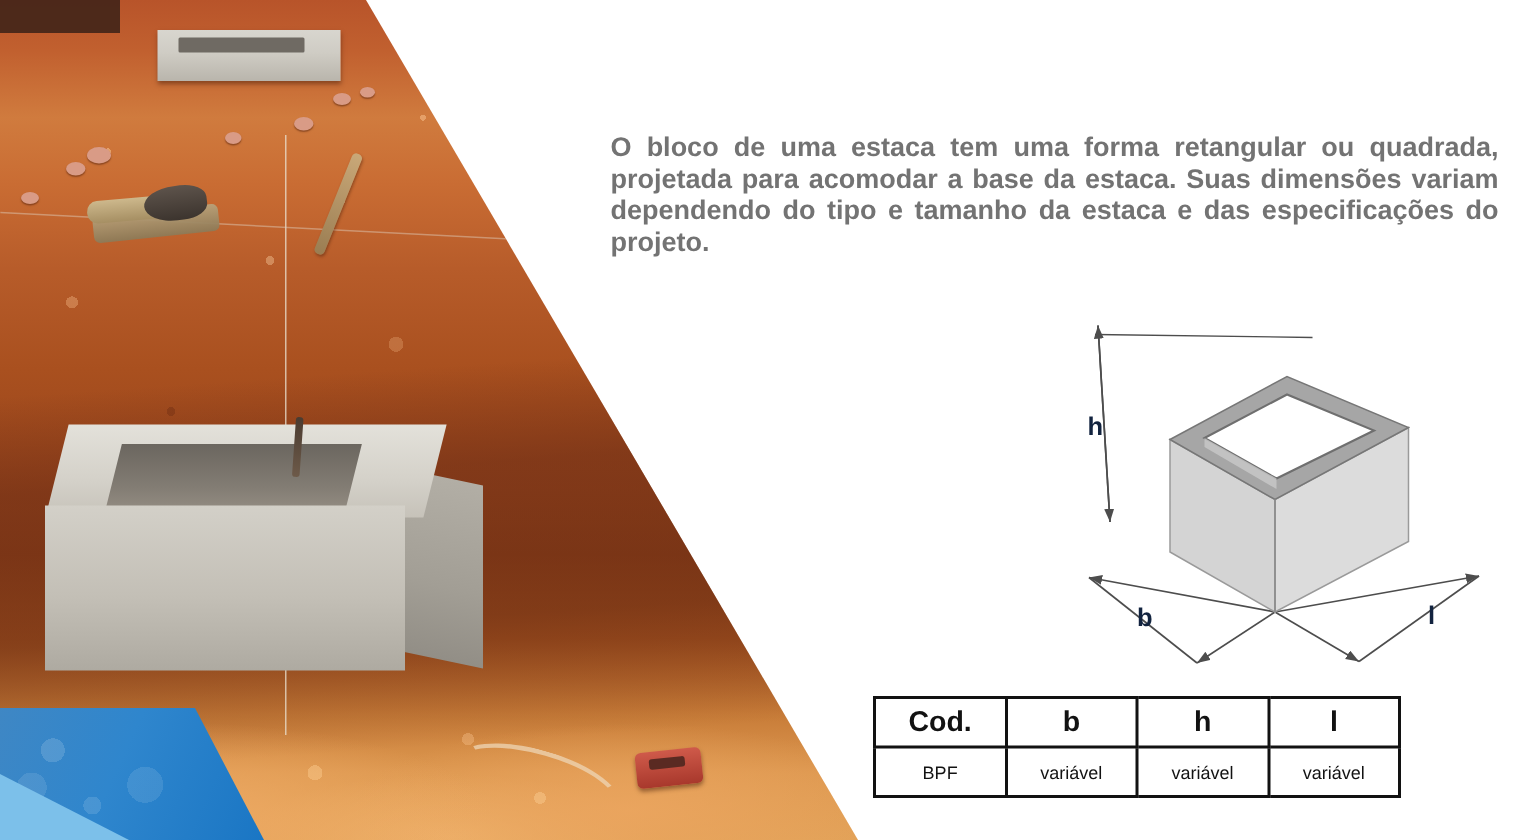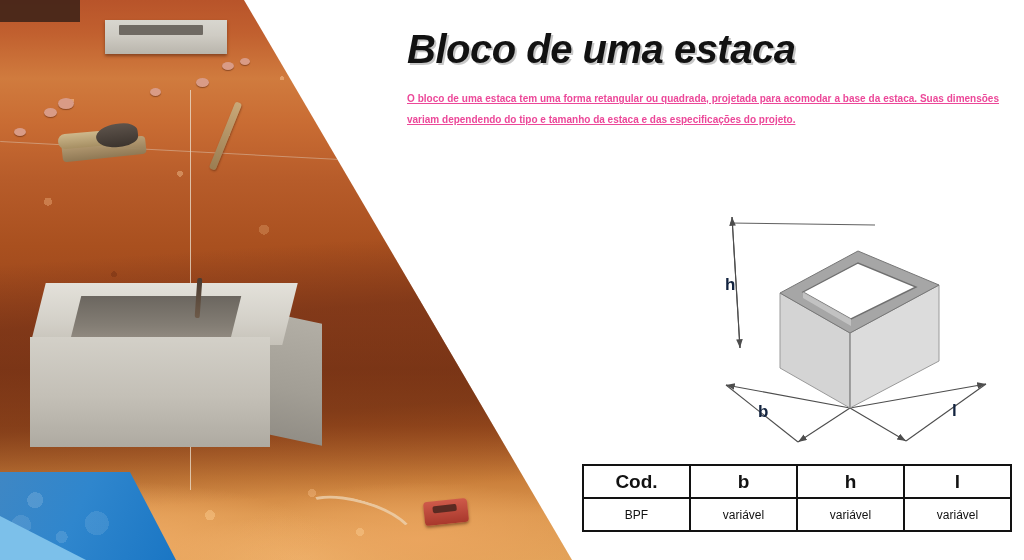--- a/index.html
+++ b/index.html
@@ -174,35 +174,35 @@
   
   .title{
     position:absolute;left:407px;top:27px;
     font-size:40px;font-weight:bold;font-style:italic;
     letter-spacing:-0.5px;color:#121212;
     text-shadow:2px 2px 0 rgba(0,0,0,.22);
     white-space:nowrap;
   }
   .body-text{
     position:absolute;left:407px;top:88px;width:592px;
-    font-size:10px;font-weight:bold;line-height:21px;
-    color:#ec4899;text-align:justify;text-decoration:underline;
+    font-size:18px;font-weight:bold;line-height:21px;
+    color:#737373;text-align:justify;
   }
 
   
   .diagram{position:absolute;left:690px;top:195px;width:320px;height:265px;}
   .diagram svg{display:block;}
   .dim-label{
     font-family:"Liberation Sans", sans-serif;
     font-size:17px;font-weight:bold;fill:#12233f;
   }
 
   
   .spec-table{
-    position:absolute;left:582px;top:464px;width:430px;
+    position:absolute;left:582px;top:464px;width:352px;
     border-collapse:collapse;
     table-layout:fixed;
   }
   .spec-table th,.spec-table td{
     border:2px solid #121212;
     text-align:center;
     color:#121212;
     padding:0;
     height:31px;
     background:#ffffff;
@@ -251,21 +251,20 @@
         <div class="slot"></div>
       </div>
     </div>
   </div>
 
   <div class="blue-accent">
     <div class="mottle"></div>
   </div>
   <div class="blue-accent-light"></div>
 
-  <div class="title">Bloco de uma estaca</div>
   <div class="body-text">O bloco de uma estaca tem uma forma retangular ou quadrada, projetada para acomodar a base da estaca. Suas dimensões variam dependendo do tipo e tamanho da estaca e das especificações do projeto.</div>
 
   <div class="diagram">
     <svg width="320" height="265" viewBox="0 0 320 265" xmlns="http://www.w3.org/2000/svg">
       <defs>
         <marker id="arrHead" markerWidth="9" markerHeight="9" refX="8" refY="3" orient="auto">
           <path d="M0,0 L8,3 L0,6 z" fill="#4d4d4d"></path>
         </marker>
       </defs>
 

